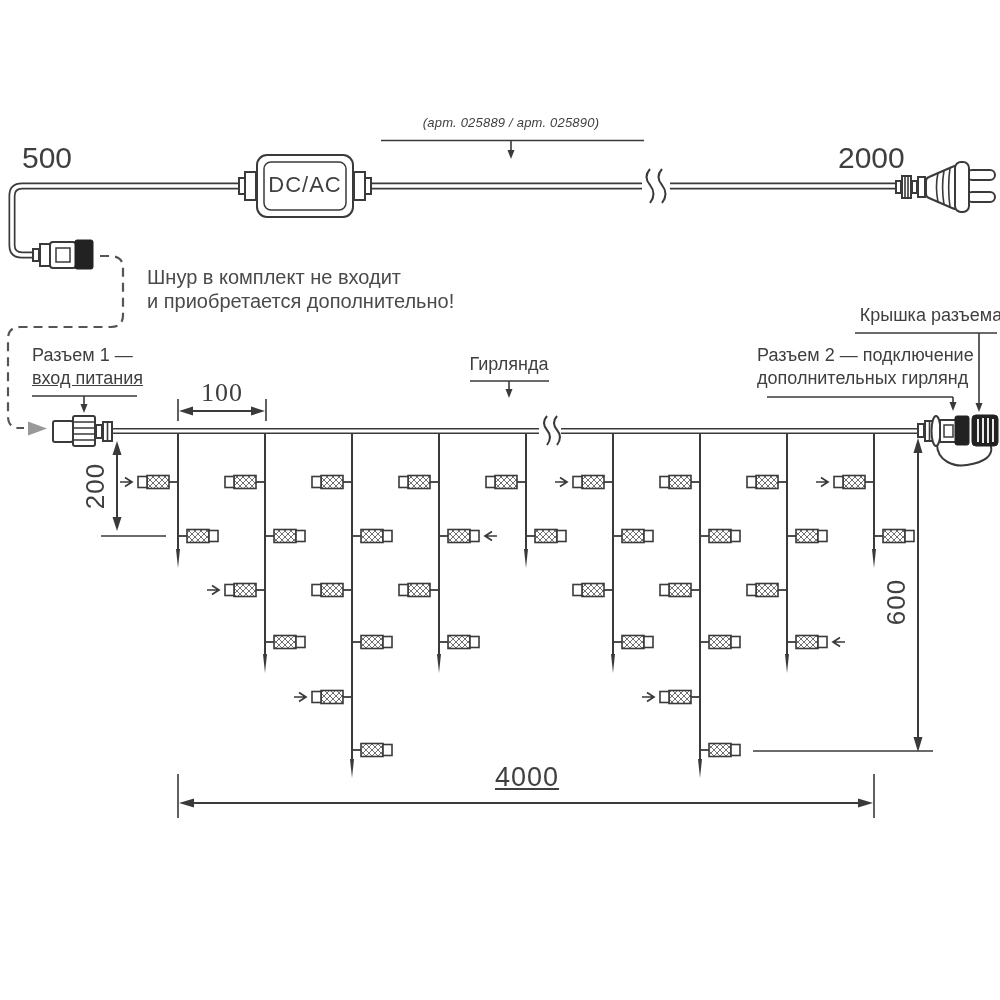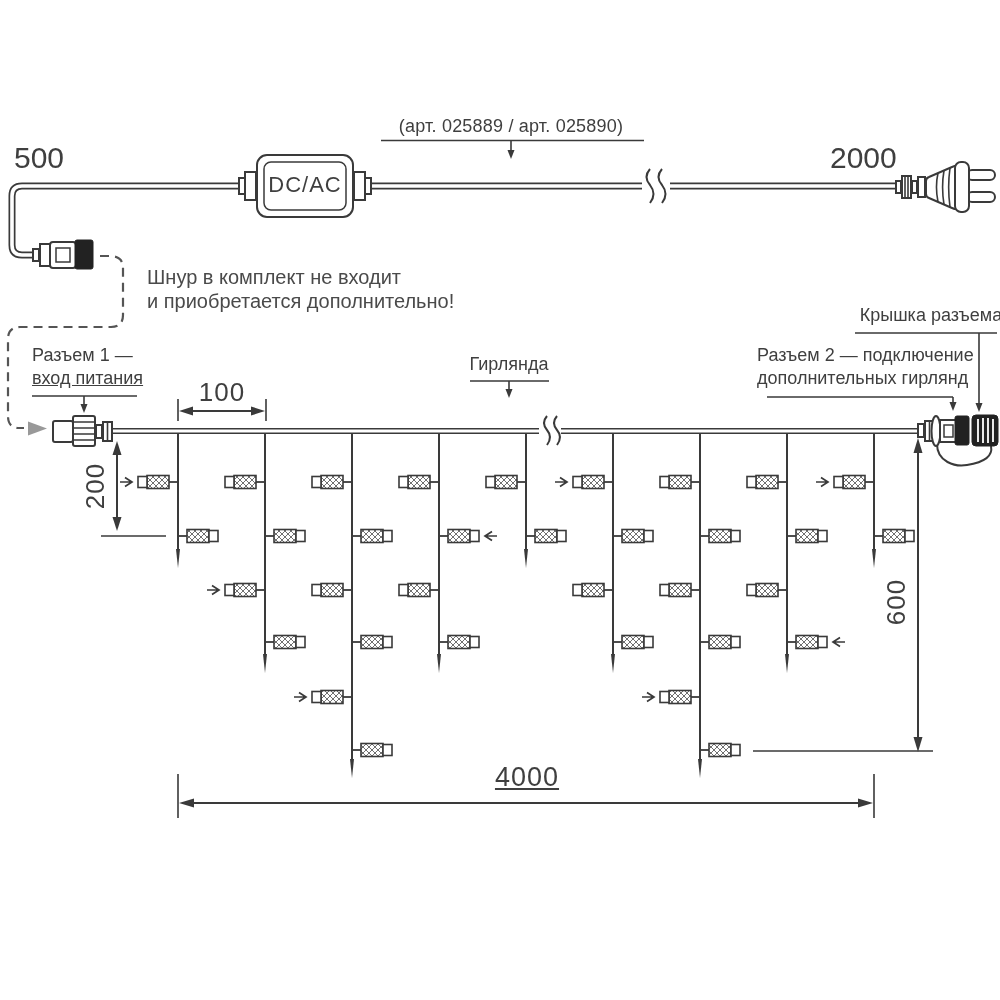--- a/index.html
+++ b/index.html
@@ -1,24 +1,24 @@
 <!DOCTYPE html>
 <html><head>
 <meta charset="utf-8">
 <style>
   html,body{margin:0;padding:0;background:#fff;}
   .stage{position:relative;width:1000px;height:1000px;background:#fff;overflow:hidden;
          font-family:"Liberation Sans",sans-serif;}
   svg{position:absolute;left:0;top:0;}
   .lbl{position:absolute;color:#3f3f3f;white-space:nowrap;line-height:1.15;}
   .num{font-size:27px;letter-spacing:1px;}
-  .big{font-size:30px;}
+  .big{font-size:30px;margin-left:8px;}
   .cap{font-size:18px;}
   .ttl{font-size:20px;}
-  .sub{font-size:18px;letter-spacing:.2px;}
+  .sub{font-size:13px;letter-spacing:.2px;font-style:italic;}
   .note{font-size:20px;color:#4a4a4a;}
   .ctr{text-align:center;}
   .vert{transform:rotate(-90deg);}
   .wire-o{stroke:#3a3a3a;stroke-width:7;fill:none;}
   .wire-i{stroke:#ffffff;stroke-width:3.6;fill:none;}
   .gwire-o{stroke:#3a3a3a;stroke-width:6;fill:none;}
   .gwire-i{stroke:#ffffff;stroke-width:3;fill:none;}
   .ln{stroke:#3a3a3a;stroke-width:1.6;fill:none;}
   .ln2{stroke:#3a3a3a;stroke-width:2;fill:none;}
   .shape{fill:#ffffff;stroke:#3a3a3a;stroke-width:2;}
@@ -326,18 +326,18 @@
 <div class="lbl cap" style="left:32px;top:345px;">Разъем 1 —</div>
 <div class="lbl cap" style="left:32px;top:368px;text-decoration:underline;">вход питания</div>
 
 <div class="lbl cap ctr" style="left:434px;top:354px;width:150px;">Гирлянда</div>
 
 <div class="lbl cap ctr" style="left:757px;top:345px;width:206px;">Разъем 2 — подключение</div>
 <div class="lbl cap ctr" style="left:757px;top:368px;width:206px;">дополнительных гирлянд</div>
 
 <div class="lbl cap ctr" style="left:846px;top:305px;width:170px;">Крышка разъема</div>
 
-<div class="lbl num ctr" style="left:182px;top:378px;width:80px;font-size:26px;">100</div>
+<div class="lbl num ctr" style="left:182px;top:378px;width:80px;font-size:26px;font-family:Liberation Serif, serif;">100</div>
 <div class="lbl num ctr vert" style="left:51px;top:471px;width:90px;font-size:26px;">200</div>
 <div class="lbl num ctr vert" style="left:852px;top:587px;width:90px;font-size:26px;">600</div>
 <div class="lbl num ctr" style="left:477px;top:762px;width:100px;text-decoration:underline;">4000</div>
 
 </div>
 
 </body></html>

